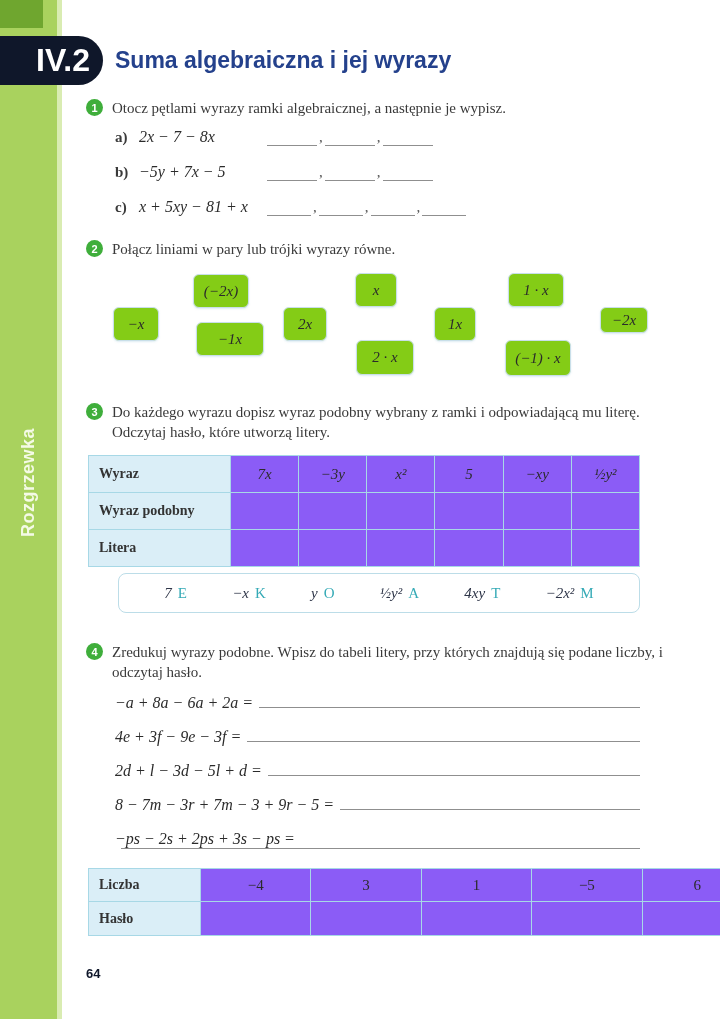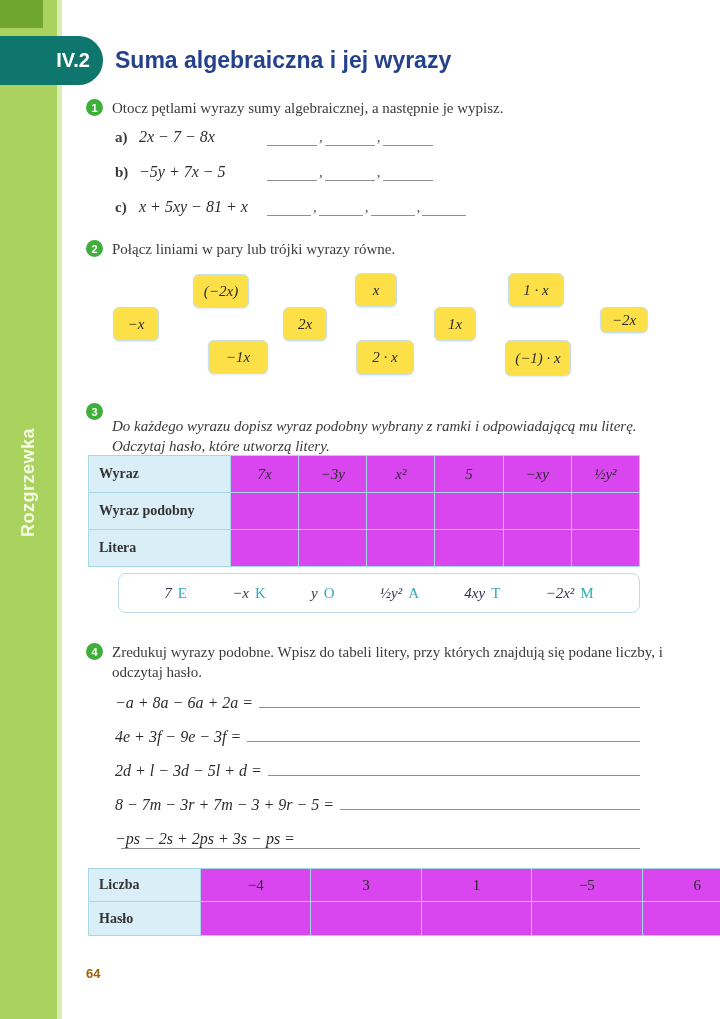--- a/index.html
+++ b/index.html
@@ -14,23 +14,23 @@
   .corner-block { position:absolute; left:0; top:0; width:43px; height:28px; background:#6fa62f; }
   .sidebar-label {
     position:absolute; left:-62px; top:472px; width:180px; text-align:center;
     transform:rotate(-90deg); transform-origin:center;
     color:#f4fae6; font-family:"Liberation Sans", sans-serif; font-weight:bold; font-size:18px;
     letter-spacing:0.5px;
   }
   
   .badge {
     position:absolute; left:0; top:36px; width:103px; height:49px;
-    background:#0f766e; border-radius:0 26px 26px 0;
+    background:#0f172a; border-radius:0 26px 26px 0;
     display:flex; align-items:center; justify-content:flex-end; padding-right:13px;
-    color:#ffffff; font-family:"Liberation Sans", sans-serif; font-weight:bold; font-size:20px;
+    color:#ffffff; font-family:"Liberation Sans", sans-serif; font-weight:bold; font-size:32px;
   }
   .page-title {
     position:absolute; left:115px; top:47px;
     color:#24418c; font-family:"Liberation Sans", sans-serif; font-weight:bold; font-size:23px;
   }
   
   .task-circle {
     position:absolute; width:17px; height:17px; border-radius:50%;
     background:#3fae3b; color:#fff; display:flex; align-items:center; justify-content:center;
     font-family:"Liberation Sans", sans-serif; font-weight:bold; font-size:11px;
@@ -42,27 +42,27 @@
   .t1-item { position:absolute; left:115px; display:flex; align-items:flex-end; width:510px; }
   .t1-label { font-weight:bold; font-size:15px; color:#3a3a3a; width:24px; }
   .t1-expr { font-style:italic; font-size:16px; color:#2b2b2b; min-width:126px; }
   .blank {
     display:inline-block; width:50px; border-bottom:1px solid #8f8f8f; height:14px;
     margin:0 2px;
   }
   .comma { font-size:15px; color:#555; }
   
   .term-box {
-    position:absolute; background:#fde047; border:1px solid #c9dfe9; border-radius:6px;
+    position:absolute; background:#84cc16; border:1px solid #c9dfe9; border-radius:6px;
     box-shadow:0 1px 2px rgba(160,200,220,0.35);
     display:flex; align-items:center; justify-content:center;
     font-style:italic; font-size:15px; color:#2b2b2b;
   }
   
-  .wb-table { position:absolute; border-collapse:collapse; table-layout:fixed; background:#d946ef; }
+  .wb-table { position:absolute; border-collapse:collapse; table-layout:fixed; background:#8b5cf6; }
   .wb-table td {
     border:1px solid #a7d8e6; text-align:center; vertical-align:middle;
     font-size:15px; color:#2b2b2b;
   }
   .wb-table td.rowhead {
     background:#daeef7; font-weight:bold; font-size:14px; text-align:left; padding-left:10px;
     color:#333;
   }
   .wb-table td.mathcell { font-style:italic; }
   
@@ -77,39 +77,39 @@
   
   .t4-row {
     position:absolute; left:115px; width:525px;
     display:flex; 
   }
   .t4-expr { font-style:italic; font-size:16px; color:#2b2b2b; white-space:nowrap; }
   .t4-line { flex:1; border-bottom:1px solid #8f8f8f; height:14px; margin-left:6px; }
   
   .page-number {
     position:absolute; left:86px; top:966px;
-    font-family:"Liberation Sans", sans-serif; font-weight:bold; font-size:13px; color:#a16207;
+    font-family:"Liberation Sans", sans-serif; font-weight:bold; font-size:13px; color:#0f172a;
   }
 </style>
 </head>
 <body>
 
 <div class="page">
 
   <div class="sidebar">
     <div class="sidebar-main"></div>
     <div class="corner-block"></div>
     <div class="sidebar-label">Rozgrzewka</div>
   </div>
 
   <div class="badge">IV.2</div>
   <div class="page-title">Suma algebraiczna i jej wyrazy</div>
 
   <div class="task-circle" style="left:86px; top:99px;">1</div>
-  <div class="instruction" style="top:98px; width:545px;">Otocz pętlami wyrazy sumy algebraicznej, a następnie je wypisz.</div>
+  <div class="instruction" style="top:98px; width:545px;">Otocz pętlami wyrazy ramki algebraicznej, a następnie je wypisz.</div>
 
   <div class="t1-item" style="top:128px;">
     <span class="t1-label">a)</span>
     <span class="t1-expr">2x − 7 − 8x</span>
     <span class="blank"></span>
       <span class="comma">,</span>
     <span class="blank"></span>
       <span class="comma">,</span>
     <span class="blank"></span>
   </div>
@@ -139,26 +139,26 @@
   <div class="task-circle" style="left:86px; top:240px;">2</div>
   <div class="instruction" style="top:239px; width:545px;">Połącz liniami w pary lub trójki wyrazy równe.</div>
 
   <div class="term-box" style="left:193px; top:274px; width:56px; height:34px;">(−2x)</div>
   <div class="term-box" style="left:355px; top:273px; width:42px; height:34px;">x</div>
   <div class="term-box" style="left:508px; top:273px; width:56px; height:34px;">1 · x</div>
   <div class="term-box" style="left:113px; top:307px; width:46px; height:34px;">−x</div>
   <div class="term-box" style="left:283px; top:307px; width:44px; height:34px;">2x</div>
   <div class="term-box" style="left:434px; top:307px; width:42px; height:34px;">1x</div>
   <div class="term-box" style="left:600px; top:307px; width:48px; height:26px;">−2x</div>
-  <div class="term-box" style="left:196px; top:340px; width:60px; height:34px;margin-left:12px;">−1x</div>
+  <div class="term-box" style="left:196px; top:322px; width:68px; height:34px;">−1x</div>
   <div class="term-box" style="left:356px; top:340px; width:58px; height:35px;">2 · x</div>
   <div class="term-box" style="left:505px; top:340px; width:66px; height:36px;">(−1) · x</div>
 
   <div class="task-circle" style="left:86px; top:403px;">3</div>
-  <div class="instruction" style="top:416px; width:548px;font-style:italic;">Do każdego wyrazu dopisz wyraz podobny wybrany z ramki i odpowiadającą mu literę. Odczytaj hasło, które utworzą litery.</div>
+  <div class="instruction" style="top:402px; width:548px;">Do każdego wyrazu dopisz wyraz podobny wybrany z ramki i odpowiadającą mu literę. Odczytaj hasło, które utworzą litery.</div>
 
   <table class="wb-table" style="left:88px; top:455px; width:552px;">
     <colgroup>
         <col style="width:142px;">
         <col>
         <col>
         <col>
         <col>
         <col>
         <col>

